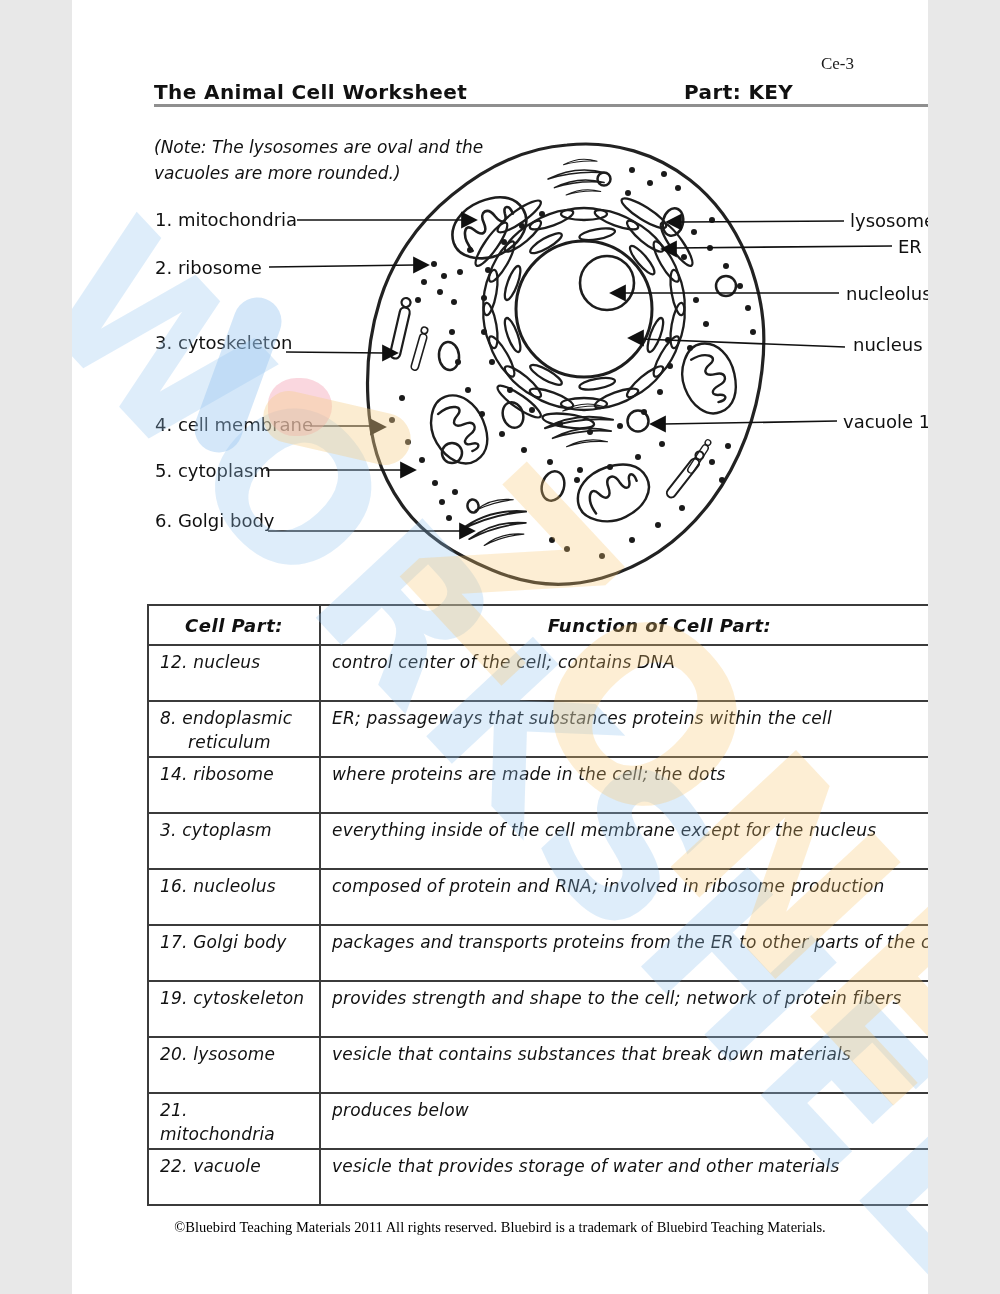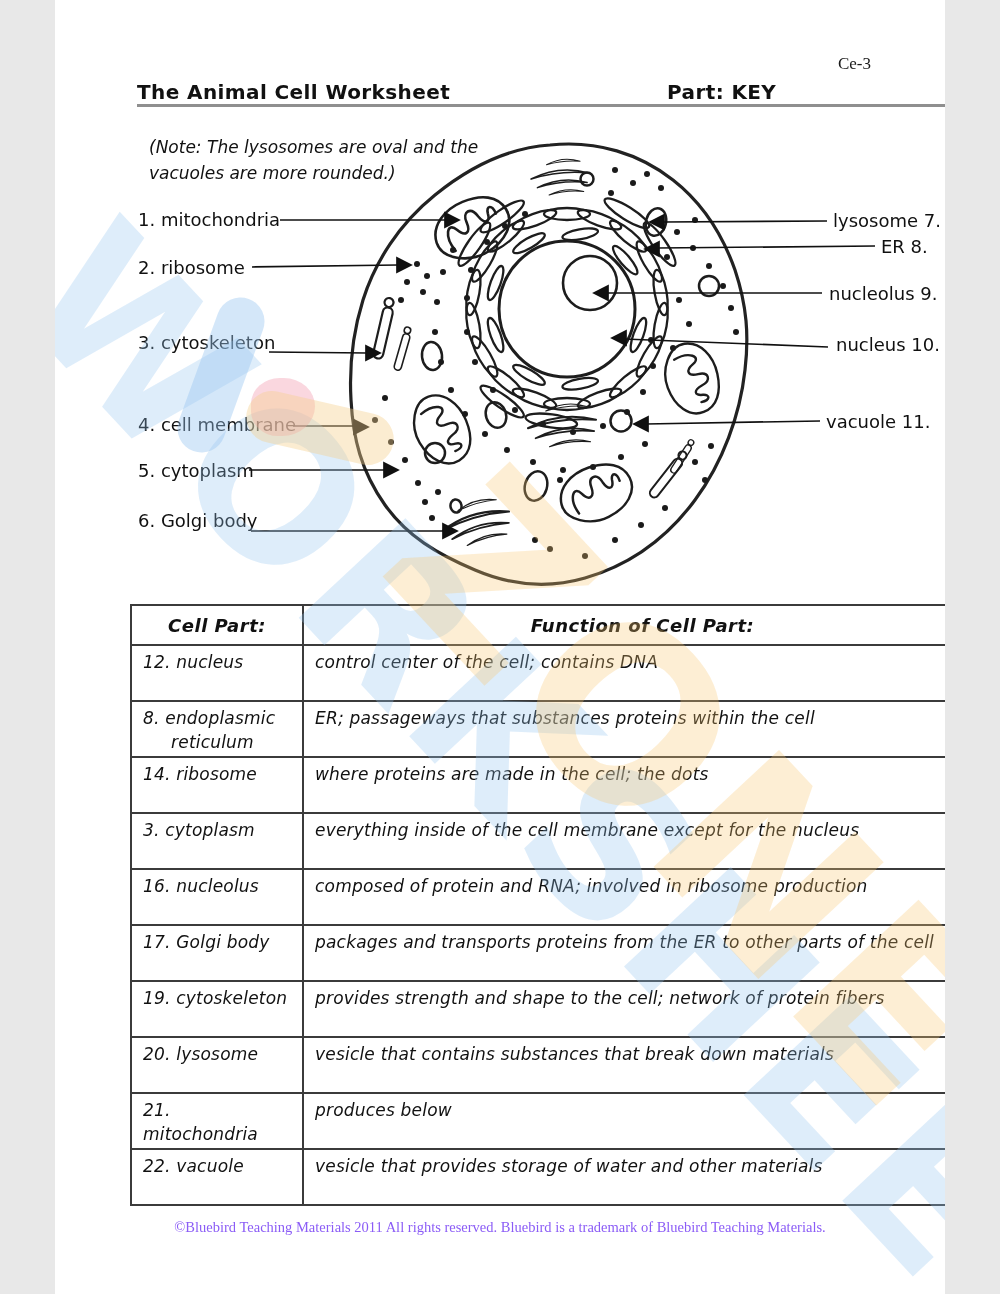--- a/index.html
+++ b/index.html
@@ -1,38 +1,38 @@
 <!DOCTYPE html>
 <html><head>
 <meta charset="utf-8">
 <style>
   html,body{margin:0;padding:0;background:#e8e8e8;}
   .page{position:relative;width:856px;height:1294px;background:#ffffff;overflow:hidden;
-        color:#111;font-family:"DejaVu Sans",sans-serif;margin:0 auto;padding-left:34px;}
+        color:#111;font-family:"DejaVu Sans",sans-serif;margin:0 auto;}
   .code{position:absolute;top:54px;right:74px;font:17px "Liberation Serif",serif;color:#1a1a1a;}
   .titlebar{position:absolute;left:82px;top:80px;width:846px;height:24px;
             border-bottom:3px solid #8f8f8f;}
   .title{position:absolute;left:0;top:0;font-weight:bold;font-size:20px;letter-spacing:.4px;}
   .namefield{position:absolute;left:530px;top:0;font-weight:bold;font-size:20px;letter-spacing:.4px;}
   .instr{position:absolute;left:82px;top:110px;width:870px;font-style:italic;font-weight:bold;
          font-size:17px;letter-spacing:.8px;}
   .note{position:absolute;left:82px;top:135px;width:420px;font-style:italic;font-size:17px;
-        line-height:1.5;white-space:pre-wrap;margin-left:12px;}
+        line-height:1.5;white-space:pre-wrap;}
   svg.diagram{position:absolute;left:0;top:130px;}
   svg.diagram text{font-family:"DejaVu Sans",sans-serif;font-size:18px;fill:#101010;}
   .ctable{position:absolute;left:75px;top:604px;width:853px;border-collapse:collapse;
           table-layout:fixed;}
   .ctable th,.ctable td{border:2px solid #3b3b3b;}
   .ctable th{height:36px;font-style:italic;font-weight:bold;font-size:18px;text-align:center;
              letter-spacing:.5px;border-radius:6px;}
   .ctable td{height:49px;vertical-align:top;padding:5px 11px 0 11px;font-style:italic;
              font-size:17px;line-height:1.4;white-space:pre-wrap;letter-spacing:.2px;}
   .ctable .partcol{width:168px;}
   .footer{position:absolute;top:1219px;left:0;width:100%;text-align:center;
-          font:14.5px "Liberation Serif",serif;color:#8b5cf6;}
+          font:14.5px "Liberation Serif",serif;color:#000000;}
   .wm{position:absolute;pointer-events:none;z-index:6;}
   .wm-word{font-weight:bold;white-space:nowrap;transform-origin:0 0;letter-spacing:8px;}
   .wm-blue{left:90px;top:180px;font-size:200px;transform:rotate(47deg);color:rgba(147,196,240,0.30);}
   .wm-orange{left:480px;top:420px;font-size:235px;transform:rotate(47deg);color:rgba(248,199,112,0.30);}
   .wm-bar-blue{left:142px;top:294px;width:48px;height:162px;border-radius:26px;
                background:rgba(152,198,240,0.42);transform:rotate(20deg);}
   .wm-blob-pink{left:196px;top:378px;width:64px;height:58px;border-radius:48% 52% 55% 45%;
                 background:rgba(243,150,170,0.38);}
   .wm-bar-yellow{left:190px;top:402px;width:150px;height:52px;border-radius:26px;
                  background:rgba(246,208,140,0.40);transform:rotate(13deg);}

